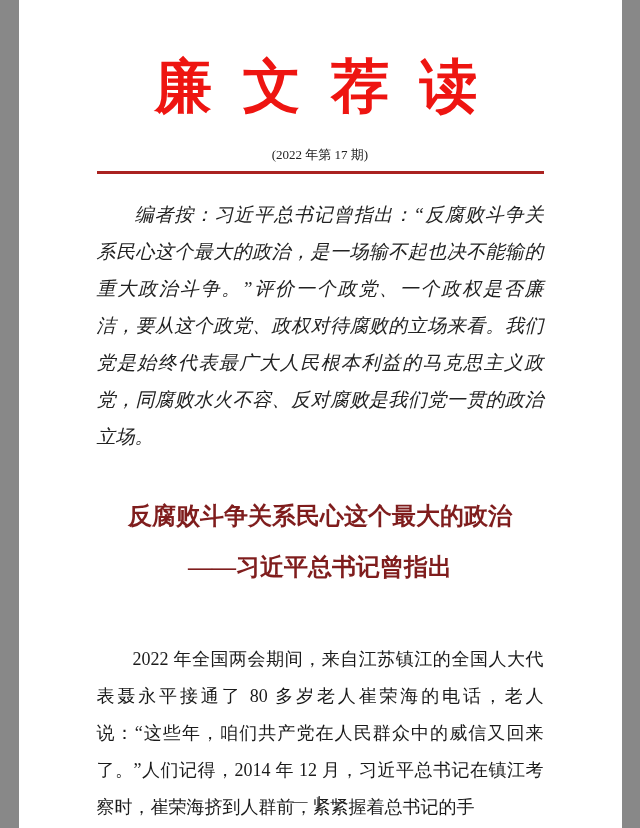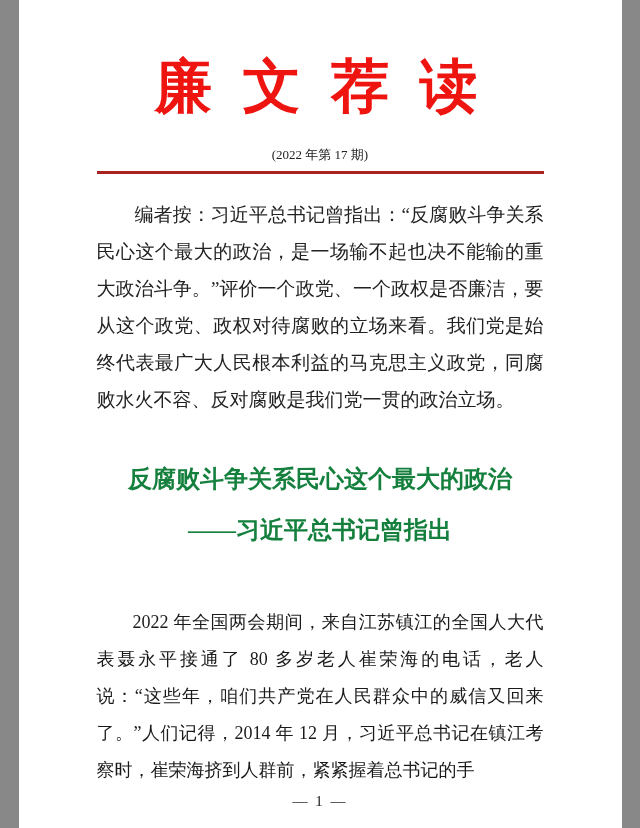--- a/index.html
+++ b/index.html
@@ -47,28 +47,29 @@
     height: 3px;
     background: #aa2220;
     border: none;
   }
   .editor-note {
     margin-top: 22px;
     font-size: 19px;
     line-height: 37px;
     text-align: justify;
     text-indent: 2em;
+    font-style: italic;
     color: #222;
   }
   .article-title {
     margin-top: 36px;
     text-align: center;
     font-weight: bold;
     font-size: 24px;
-    color: #15803d;
+    color: #7f1d1d;
     line-height: 51px;
   }
   .body-para {
     margin-top: 48px;
     font-size: 18px;
     line-height: 37px;
     text-align: justify;
     text-indent: 2em;
     color: #1a1a1a;
   }

